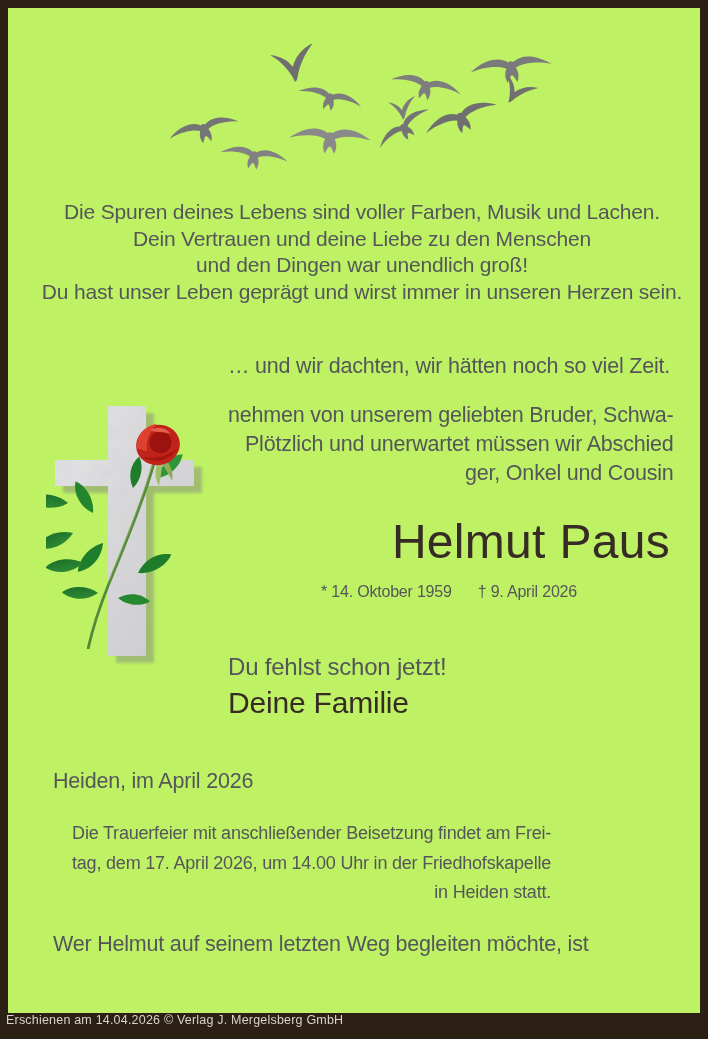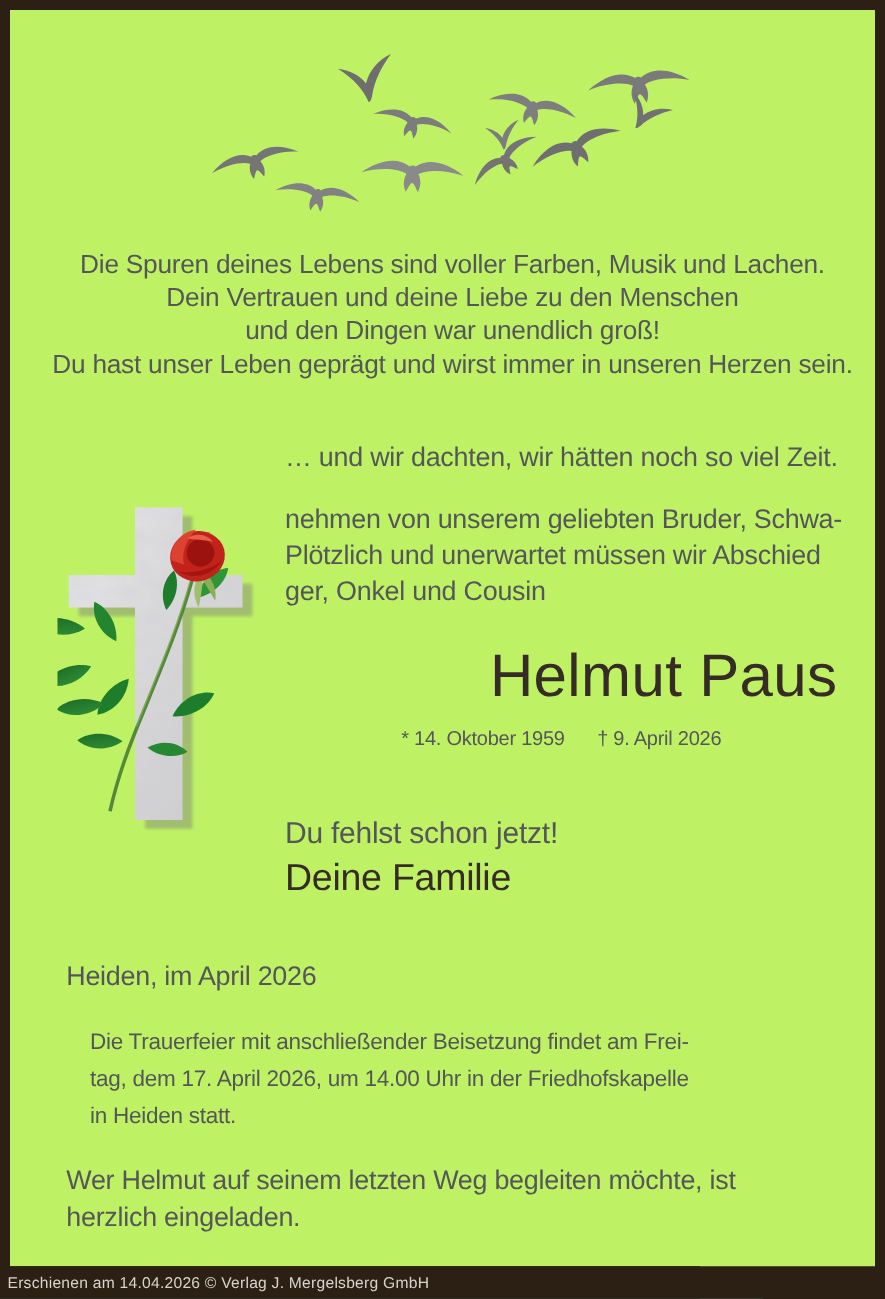--- a/index.html
+++ b/index.html
@@ -6,21 +6,21 @@
   * { box-sizing:border-box; }
   .page {
     position:relative; width:708px; height:1039px;
     background:#2b2013; overflow:hidden;
     font-family:"Liberation Sans", sans-serif;
   }
   .content {
     position:absolute; left:8px; top:8px; width:692px; height:1005px;
     background:#bef264;
   }
-  .abs { position:absolute; }
+  .abs { position:absolute;text-align:right; }
   .gray { color:#55565a; }
   .dark { color:#362c25; }
   .poem {
     left:0; width:708px; top:191px; text-align:center;
     font-size:21px; line-height:26.5px; letter-spacing:-0.2px;
   }
   .intro {
     left:220px; top:346px; font-size:21.5px; letter-spacing:-0.2px; white-space:nowrap;
   }
   .announce {
@@ -35,21 +35,21 @@
     left:220px; width:442px; top:575px; display:flex; justify-content:center;
     gap:26px; font-size:16px; letter-spacing:-0.2px;
   }
   .farewell { left:220px; top:645px; font-size:24px; letter-spacing:-0.2px; }
   .family  { left:220px; top:678px; font-size:30px; font-weight:500; letter-spacing:-0.2px; }
   .placedate { left:45px; top:761px; font-size:21.5px; letter-spacing:-0.2px; }
   .funeral { left:45px; top:811px; font-size:18px; line-height:29.5px; letter-spacing:-0.2px; white-space:nowrap;margin-left:19px; }
   .invite  { left:45px; top:921px; font-size:21.5px; line-height:30px; letter-spacing:-0.2px; white-space:nowrap; }
   .footerbar {
     position:absolute; left:0; bottom:0; width:560px; height:26px;
-    background:#2b2013; display:flex; align-items:center; padding-left:6px;
+    background:#2b2013; display:flex; padding-left:6px;
     color:#d8d4cc; font-size:12.5px; letter-spacing:0.2px;
   }
   .birds-svg { position:absolute; left:160px; top:33px; }
   .cross-svg { position:absolute; left:38px; top:383px; }
 </style>
 </head>
 <body>
 
 <div class="page">
   <div class="content">
@@ -157,20 +157,19 @@
     <div class="abs placedate gray">Heiden, im April 2026</div>
 
     <div class="abs funeral gray">
         <div>Die Trauerfeier mit anschließender Beisetzung findet am Frei-</div>
         <div>tag, dem 17. April 2026, um 14.00 Uhr in der Friedhofskapelle</div>
         <div>in Heiden statt.</div>
       </div>
 
     <div class="abs invite gray">
         <div>Wer Helmut auf seinem letzten Weg begleiten möchte, ist</div>
-        <div>herzlich eingeladen.</div>
       </div>
   </div>
 
   <div class="footerbar">
     <span>Erschienen am 14.04.2026 © Verlag J. Mergelsberg GmbH</span>
   </div>
 </div>
 
 </body></html>

